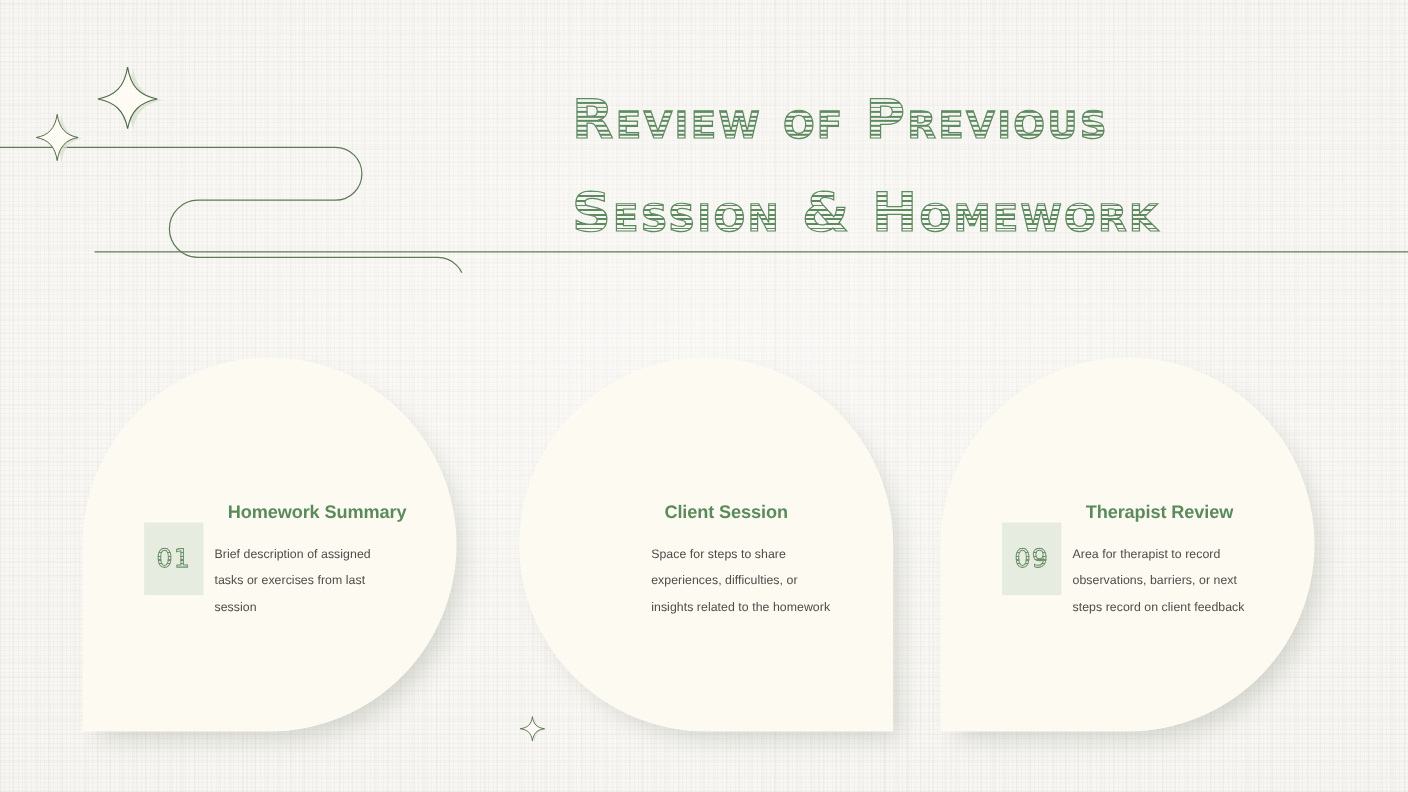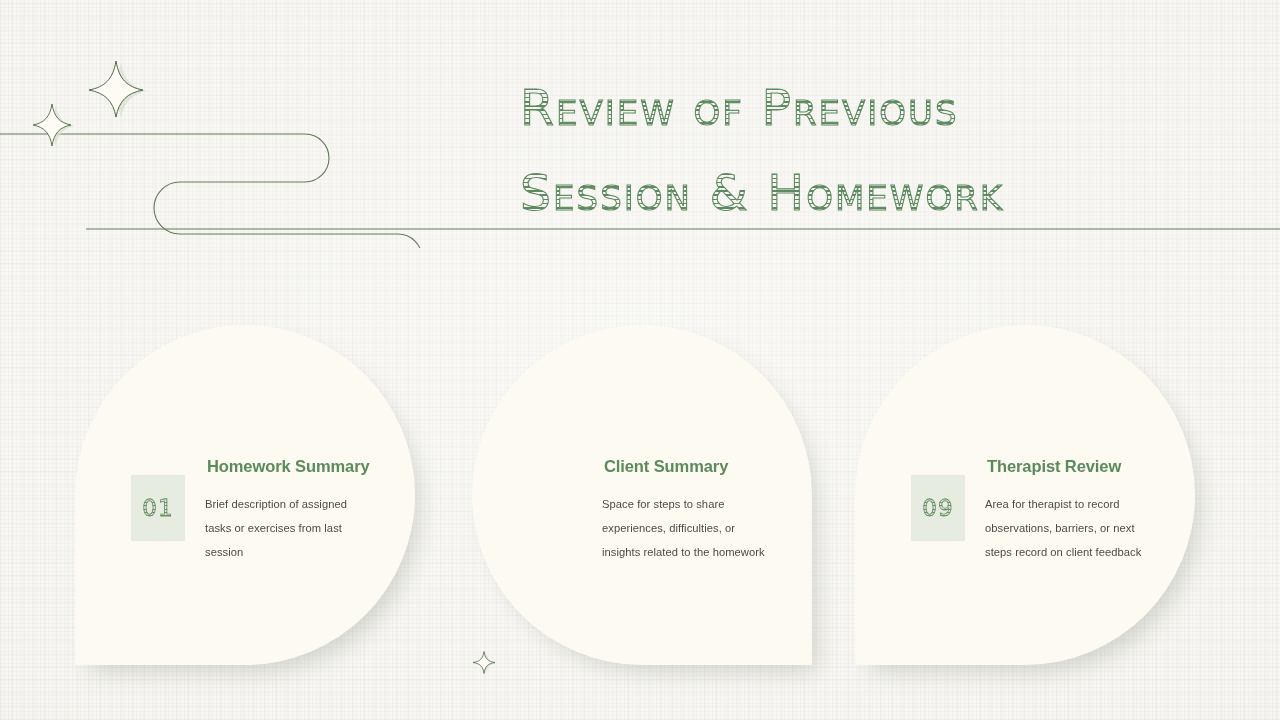--- a/index.html
+++ b/index.html
@@ -71,21 +71,21 @@
     left: 520px;
     top: 66px;
     width: 600px;
   }
   .title-line {
     font-family: "DejaVu Sans", sans-serif;
     font-size: 49px;
     line-height: 85px;
     letter-spacing: 2px;
     font-variant: small-caps;
-    font-weight: 400;
+    font-weight: 700;
     white-space: nowrap;
     color: #5e8a60;
     position: relative;
     -webkit-text-stroke: 0;
   }
   
   .striped {
     background-image: repeating-linear-gradient(
         180deg,
         #5e8a60 0px, #5e8a60 1.6px,
@@ -161,21 +161,21 @@
     font-size: 16.5px;
     font-weight: 700;
     letter-spacing: -.1px;
     color: #5b8a5c;
     white-space: nowrap;
     margin-left: 45px;
   }
 
   .card-body {
     position: absolute;
-    left: 130px;
+    left: 120px;
     top: 167px;
     width: 160px;
     font-size: 11.2px;
     line-height: 24px;
     color: #4b4b49;
     letter-spacing: .05px;
   }
   .card-body.wide { width: 165px; }
 </style>
 </head>
@@ -236,21 +236,21 @@
       <div class="num-badge">
         <span class="num-text">01</span>
       </div>
       <div class="card-title">Homework Summary</div>
       <div class="card-body">Brief description of assigned tasks or exercises from last session</div>
     </div>
   </div>
 
   <div class="card shape-b" style="left:472px; top:325px;">
     <div class="card-inner">
-      <div class="card-title">Client Summary</div>
+      <div class="card-title">Client Session</div>
       <div class="card-body wide">Space for steps to share experiences, difficulties, or insights related to the homework</div>
     </div>
   </div>
 
   <div class="card shape-a" style="left:855px; top:325px;">
     <div class="card-inner">
       <div class="num-badge">
         <span class="num-text">09</span>
       </div>
       <div class="card-title">Therapist Review</div>

